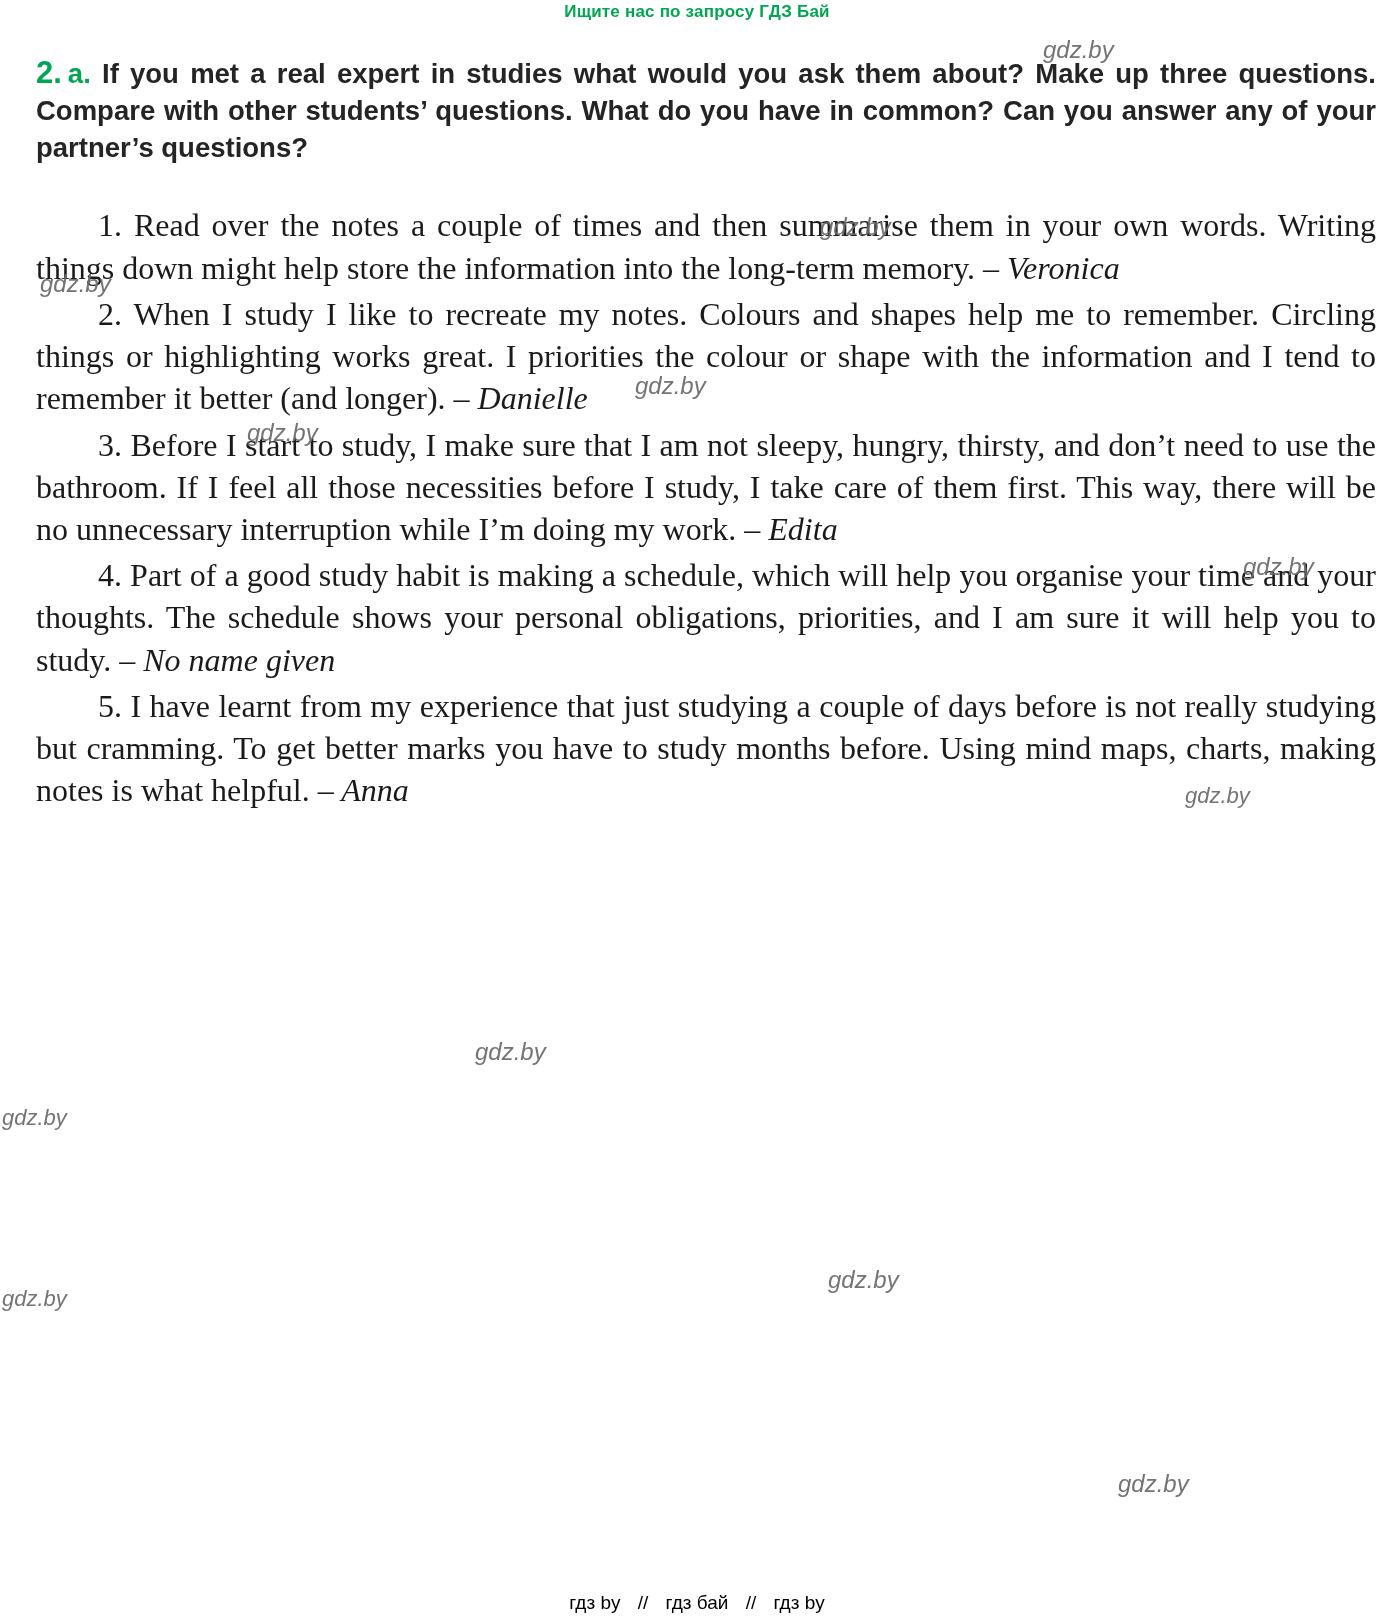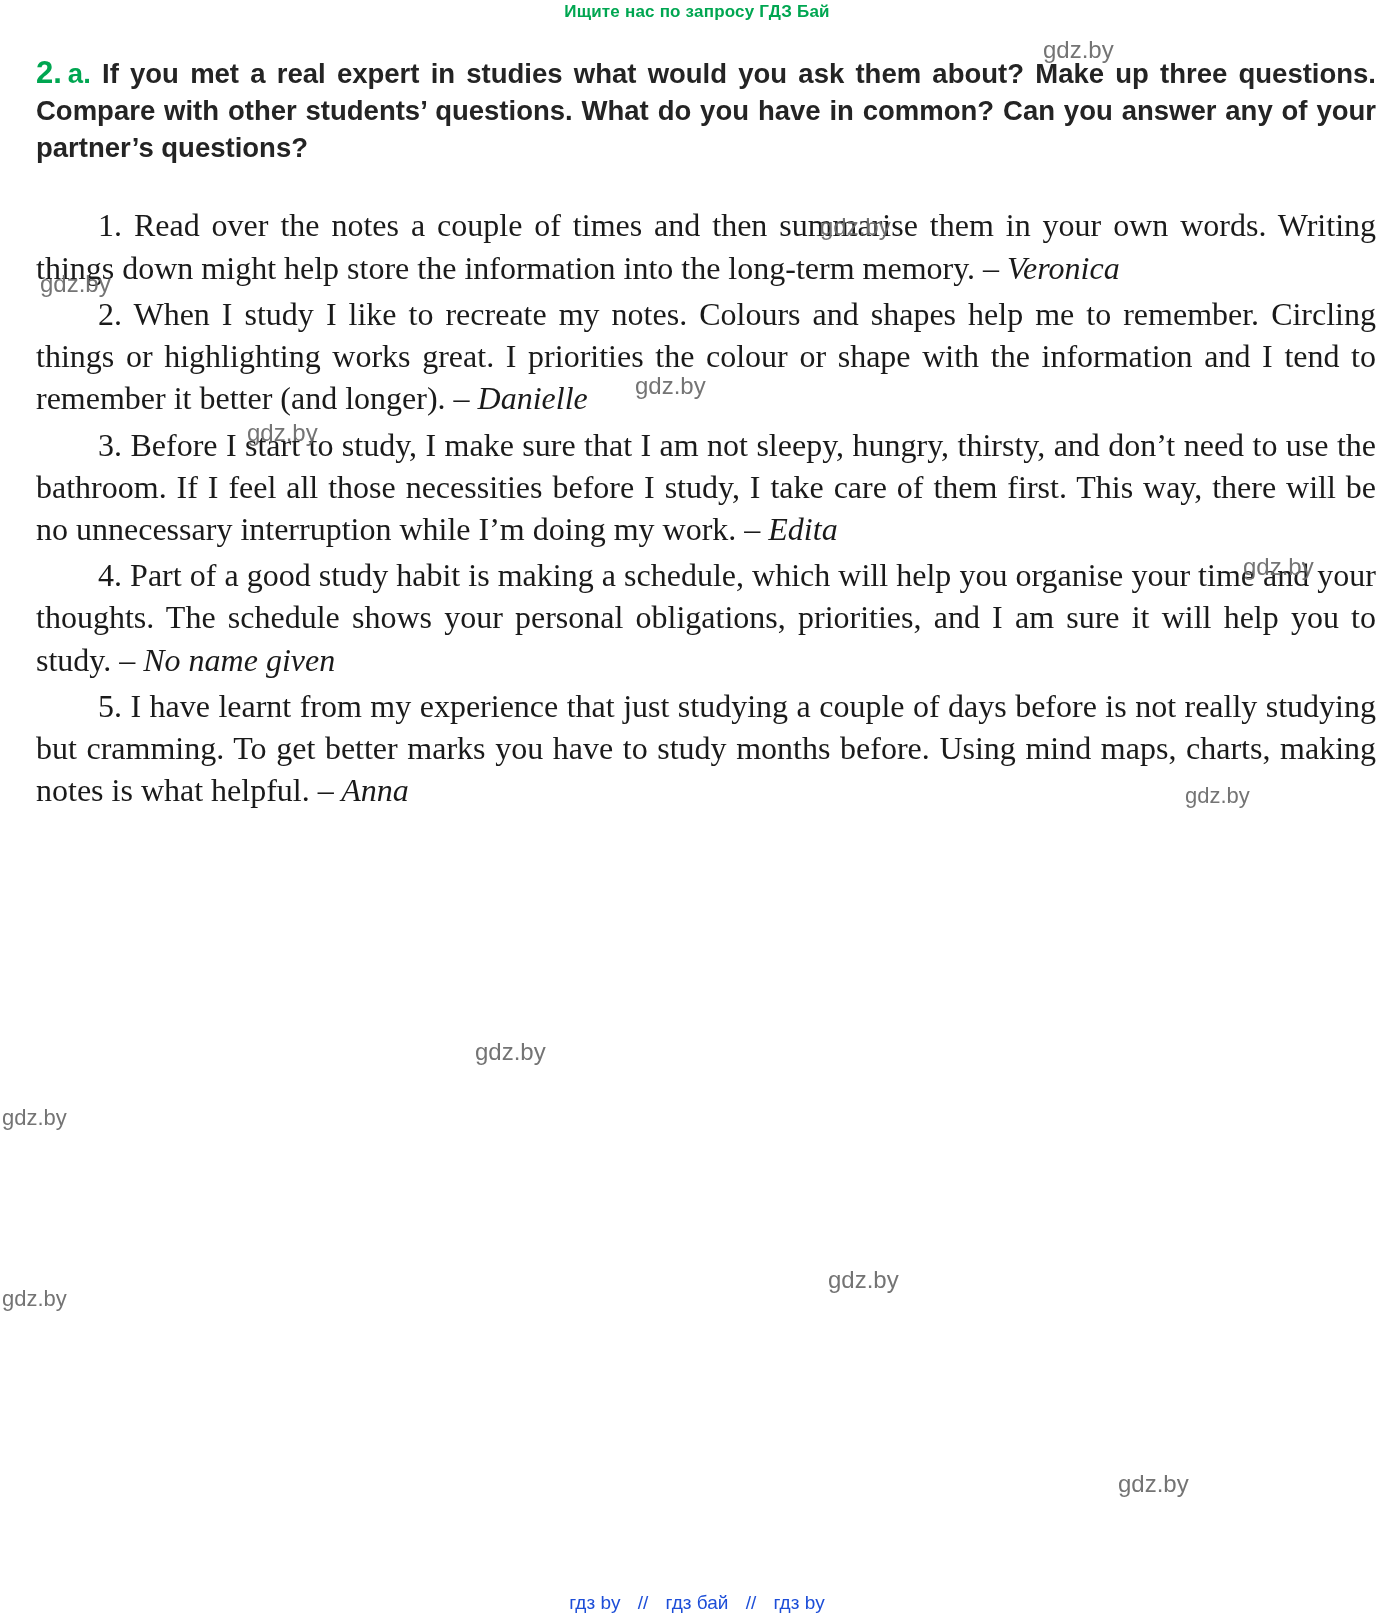--- a/index.html
+++ b/index.html
@@ -37,21 +37,21 @@
 
   
   .footer {
     position: absolute;
     bottom: 6px;
     left: 0;
     width: 100%;
     text-align: center;
     font-family: "Liberation Sans", sans-serif;
     font-size: 19px;
-    color: #1d4ed8;
+    color: #000000;
   }
   .footer span { margin: 0 6px; }
 
   
   .content {
     position: absolute;
     left: 36px;
     right: 18px;
     top: 52px;
   }
@@ -98,20 +98,21 @@
 
   
   .wm {
     position: absolute;
     font-family: "Liberation Sans", sans-serif;
     font-size: 21px;
     color: #6d6d6d;
     opacity: 0.95;
     pointer-events: none;
     white-space: nowrap;
+    font-style: italic;
   }
 </style>
 </head>
 <body>
 
 <div class="page">
 
   <div class="top-banner">Ищите нас по запросу ГДЗ Бай</div>
 
   <div class="content">

